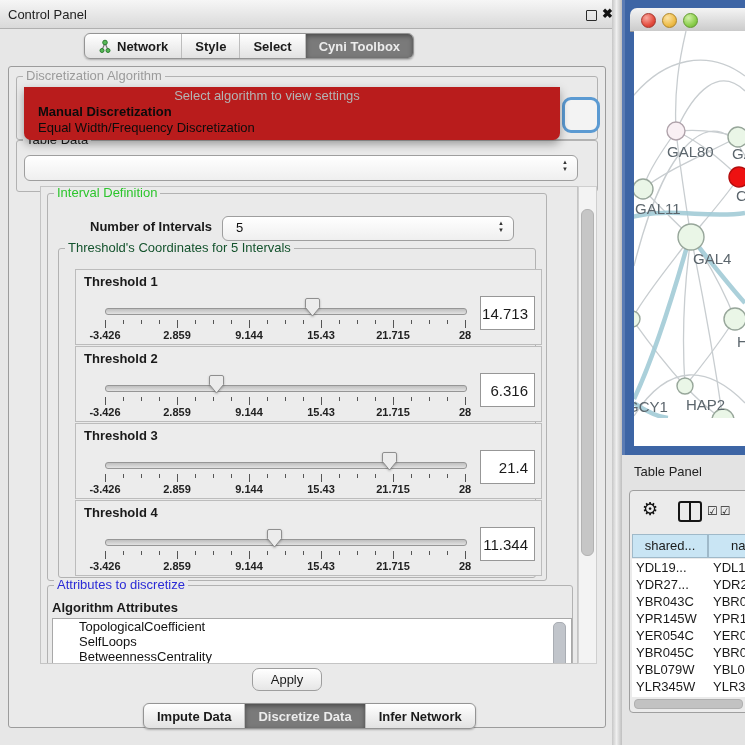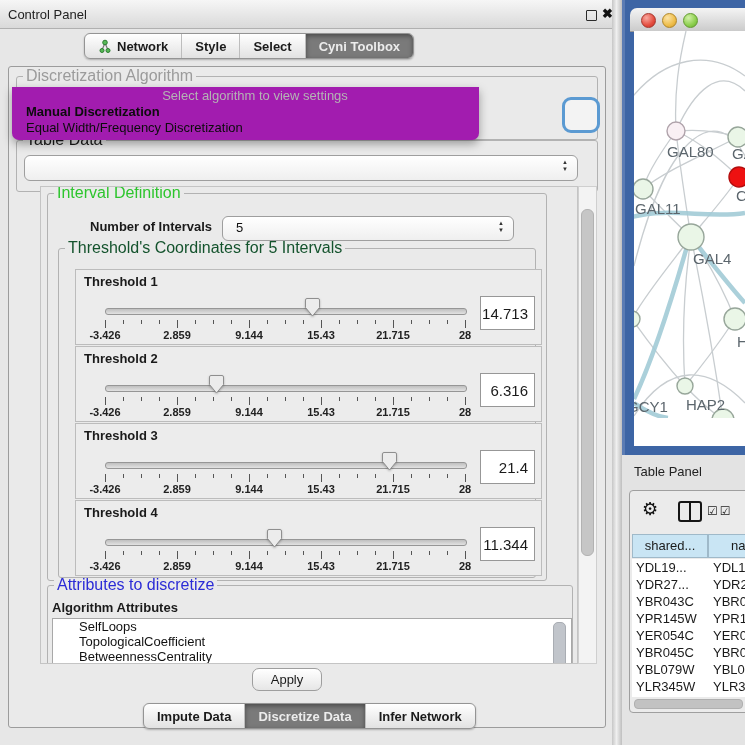--- a/index.html
+++ b/index.html
@@ -19,30 +19,30 @@
             background:linear-gradient(#ffffff,#e2e2e2);box-shadow:0 1px 2px rgba(0,0,0,.25);height:24px;}
   .tab{display:flex;align-items:center;gap:5px;padding:0 13px;font-size:13px;font-weight:bold;
        color:#1a1a1a;border-right:1px solid #bdbdbd;white-space:nowrap;cursor:default;}
   .tab:last-child{border-right:none;}
   .tab.selected{background:#7a7a7a;color:#ececec;box-shadow:inset 0 2px 5px rgba(0,0,0,.4);}
 
   
   .mainpanel{left:8px;top:66px;width:596px;height:660px;background:#eaeaea;
              border:1px solid #9c9c9c;border-radius:3px;}
   .group{position:absolute;border:1px solid #b2b2b2;border-radius:3px;}
-  .gtitle{position:absolute;top:-8px;left:6px;background:#eaeaea;padding:0 3px;font-size:16px;line-height:14px;}
+  .gtitle{position:absolute;top:-8px;left:6px;background:#eaeaea;padding:0 3px;font-size:13px;line-height:14px;}
 
   .combo{position:absolute;background:linear-gradient(#ffffff,#efefef);border:1px solid #9e9e9e;
          border-radius:6px;line-height:22px;}
   .combo .val{padding-left:13px;font-size:13px;color:#111;}
   .spin{position:absolute;right:9px;top:3px;display:flex;flex-direction:column;align-items:center;
         font-size:6px;line-height:7px;color:#333;}
 
   
-  .popup{left:12px;top:87px;width:467px;height:53px;background:#a21caf;z-index:10;
+  .popup{left:24px;top:87px;width:536px;height:53px;background:#b91c1c;z-index:10;
          border-radius:0 0 7px 7px;box-shadow:0 4px 10px rgba(0,0,0,.35);}
   .popup .prompt{position:absolute;left:0;top:1px;width:486px;text-align:center;color:#b4b4b4;font-size:13px;}
   .popup .item{position:absolute;left:14px;font-size:13px;color:#0c0c0c;white-space:nowrap;}
   .sliver{left:562px;top:97px;width:32px;height:30px;border:3px solid #5b9ad2;border-radius:9px;
           background:#f3f3f3;z-index:5;}
 
   
   .viewport{left:40px;top:186px;width:536px;height:476px;border:1px solid #c4c4c4;overflow:hidden;background:#eaeaea;}
   .vscroll{left:578px;top:186px;width:17px;height:476px;background:#f3f3f3;border:1px solid #cfcfcf;}
   .vthumb{position:absolute;left:2px;top:22px;width:11px;height:345px;border-radius:6px;
@@ -323,22 +323,22 @@
             <div class="ticklabel" style="left: 287px;">21.715</div>
             <div class="ticklabel" style="left: 359px;">28</div>
           </div>
       </div>
     </div>
 
     <div class="group" style="left:6px;top:398px;width:524px;height:120px;">
       <span class="gtitle" style="color:#2b2bd6;">Attributes to discretize</span>
       <div class="abs" style="left:4px;top:14px;font-weight:bold;">Algorithm Attributes</div>
       <div class="attrlist">
+        <div class="li">TopologicalCoefficient</div>
         <div class="li">SelfLoops</div>
-        <div class="li">TopologicalCoefficient</div>
         <div class="li">BetweennessCentrality</div>
         <div class="lthumb"></div>
       </div>
     </div>
   </div>
 
   <div class="abs vscroll">
     <div class="vthumb"></div>
   </div>
 

